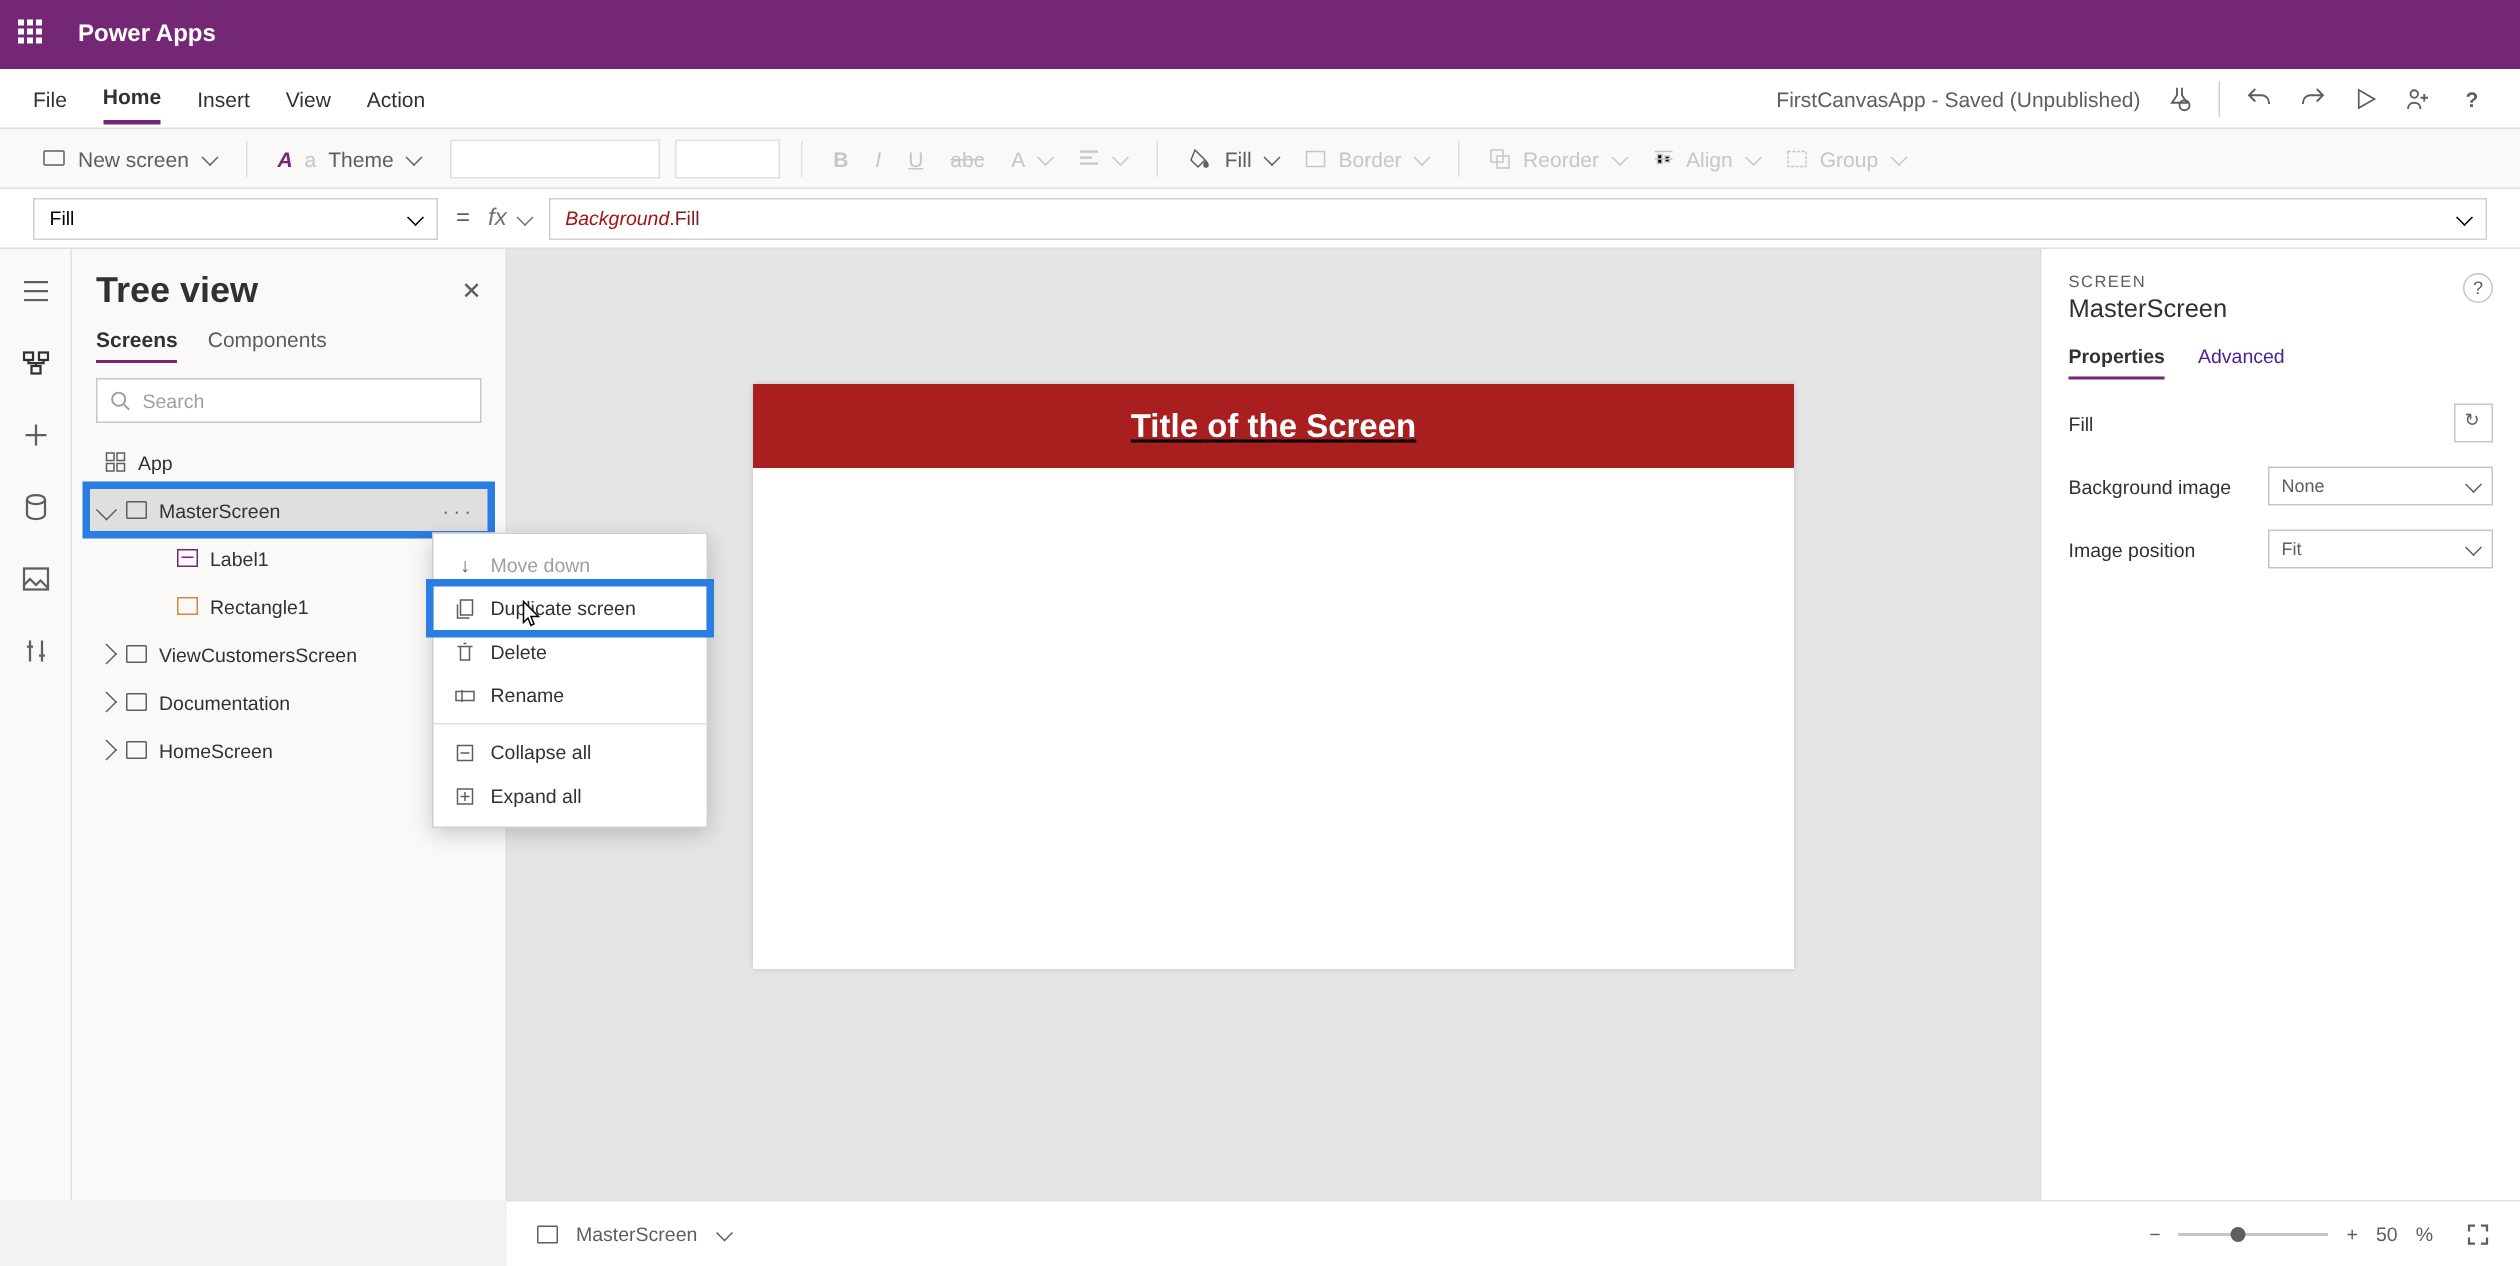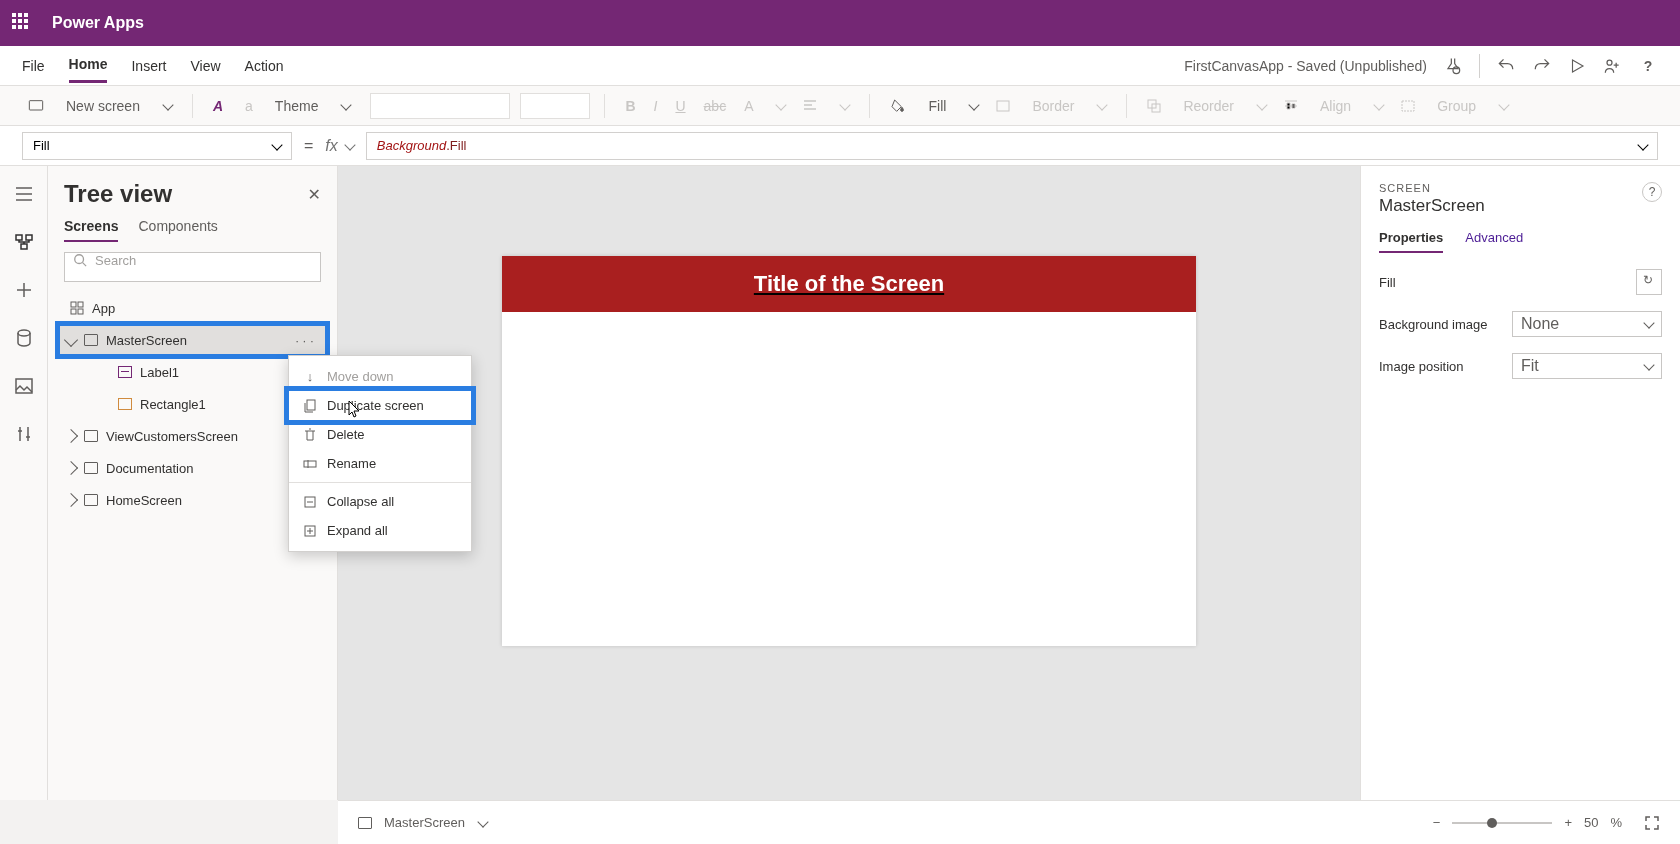--- a/index.html
+++ b/index.html
@@ -21,21 +21,21 @@
 .menubar .mitem { cursor: pointer; padding: 8px 0; }
 .menubar .mitem.active { border-bottom: 3px solid #742774; font-weight: 600; }
 .menubar-right { margin-left: auto; display: flex; align-items: center; gap: 16px; color: #605e5c; }
 .app-status { font-size: 14px; color: #605e5c; }
 .vsep { width: 1px; height: 24px; background: #d2d0ce; }
 .icon-btn { width: 20px; height: 20px; display: flex; align-items: center; justify-content: center; cursor: pointer; color: #605e5c; }
 
 
 .ribbon { height: 40px; background: #faf9f8; border-bottom: 1px solid #e1dfdd; display: flex; align-items: center; padding: 0 22px; gap: 6px; font-size: 14px; color: #a19f9d; }
 .ribbon .rsep { width: 1px; height: 24px; background: #e1dfdd; margin: 0 8px; }
-.ribbon .ritm { display: flex; align-items: center; gap: 22px; cursor: pointer; padding: 0 6px; color: #605e5c; }
+.ribbon .ritm { display: flex; align-items: center; gap: 8px; cursor: pointer; padding: 0 6px; color: #605e5c; }
 .ribbon .ritm.dim { color: #c8c6c4; }
 .chev-down { width: 8px; height: 8px; border-right: 1px solid currentColor; border-bottom: 1px solid currentColor; transform: rotate(45deg); display: inline-block; margin-left: 2px; margin-bottom: 2px; }
 
 
 .formula-row { height: 40px; background: #fff; border-bottom: 1px solid #e1dfdd; display: flex; align-items: center; padding: 0 22px; gap: 12px; }
 .prop-select { width: 270px; height: 28px; border: 1px solid #d2d0ce; display: flex; align-items: center; padding: 0 10px; font-size: 13px; background: #fff; justify-content: space-between; }
 .eq { color: #605e5c; }
 .fx-box { display: flex; align-items: center; gap: 6px; font-style: italic; color: #737373; font-size: 16px; }
 .formula-input { flex: 1; height: 28px; border: 1px solid #d2d0ce; padding: 0 10px; font-size: 13px; font-family: Consolas, monospace; display: flex; align-items: center; }
 .formula-input .fml-id { color: #a31515; font-style: italic; }
@@ -46,21 +46,21 @@
 .left-rail { width: 48px; background: #faf9f8; border-right: 1px solid #e1dfdd; display: flex; flex-direction: column; align-items: center; padding-top: 18px; gap: 28px; color: #605e5c; }
 .left-rail .rail-icon { width: 20px; height: 20px; cursor: pointer; display: flex; align-items: center; justify-content: center; }
 
 
 .tree-panel { width: 290px; background: #faf9f8; border-right: 1px solid #e1dfdd; display: flex; flex-direction: column; padding: 14px 10px 0 10px; position: relative; }
 .tree-head { display: flex; align-items: center; justify-content: space-between; padding: 0 6px 10px 6px; }
 .tree-title { font-size: 24px; font-weight: 600; color: #323130; }
 .tree-tabs { display: flex; gap: 20px; padding: 0 6px; font-size: 14px; }
 .tree-tab { padding-bottom: 6px; cursor: pointer; color: #605e5c; }
 .tree-tab.active { border-bottom: 2px solid #742774; color: #323130; font-weight: 600; }
-.search-box { margin: 10px 6px; height: 30px; border: 1px solid #c8c6c4; background: #fff; display: flex; padding: 0 8px; gap: 8px; color: #a19f9d; font-size: 13px; }
+.search-box { margin: 10px 6px; height: 30px; border: 1px solid #c8c6c4; background: #fff; display: flex; align-items: center; padding: 0 8px; gap: 8px; color: #a19f9d; font-size: 13px; }
 .tree-list { font-size: 13px; color: #323130; }
 .tree-row { display: flex; align-items: center; height: 32px; gap: 8px; padding-left: 12px; cursor: pointer; text-align: right; }
 .tree-row.gchild { padding-left: 60px; }
 .tree-row.selected { background: #e1dfdd; }
 .tree-row .caret { width: 10px; height: 10px; border-right: 1px solid #605e5c; border-bottom: 1px solid #605e5c; transform: rotate(-45deg); display: inline-block; }
 .tree-row .caret.open { transform: rotate(45deg); }
 .screen-ico { width: 14px; height: 12px; border: 1px solid #605e5c; border-radius: 1px; }
 .label-ico { width: 14px; height: 12px; border: 1px solid #742774; position: relative; }
 .label-ico::after { content:''; position:absolute; left:2px; top:4px; width:8px; height:1px; background:#742774; }
 .rect-ico { width: 14px; height: 12px; border: 1px solid #d08b3e; position: relative; }
@@ -80,21 +80,21 @@
 .zoom-thumb { position: absolute; top: -4px; left: 35%; width: 10px; height: 10px; border-radius: 50%; background: #605e5c; }
 
 
 .props-panel { width: 320px; background: #fff; border-left: 1px solid #e1dfdd; padding: 16px 18px; }
 .props-kicker { font-size: 11px; letter-spacing: 1px; color: #605e5c; }
 .props-title { font-size: 17px; color: #323130; margin-top: 2px; }
 .props-tabs { display: flex; gap: 22px; margin-top: 14px; font-size: 13px; }
 .props-tab { padding-bottom: 6px; cursor: pointer; color: #4c1d95; }
 .props-tab.active { border-bottom: 2px solid #742774; color: #323130; font-weight: 600; }
 .prop-row { display: flex; align-items: center; justify-content: space-between; margin-top: 16px; font-size: 13px; color: #323130; }
-.prop-row .sel { width: 150px; height: 26px; border: 1px solid #c8c6c4; display: flex; align-items: center; justify-content: space-between; padding: 0 8px; font-size: 16px; color: #605e5c; }
+.prop-row .sel { width: 150px; height: 26px; border: 1px solid #c8c6c4; display: flex; align-items: center; justify-content: space-between; padding: 0 8px; font-size: 12px; color: #605e5c; }
 .color-swatch { width: 26px; height: 26px; border: 1px solid #c8c6c4; background: #fff; position: relative; }
 .color-swatch::after { content:'↻'; position:absolute; top:3px; left:6px; font-size:12px; color:#605e5c; }
 
 
 .context-menu { position: absolute; left: 288px; top: 355px; width: 184px; background: #fff; border: 1px solid #d2d0ce; box-shadow: 0 4px 14px rgba(0,0,0,.2); padding: 6px 0; z-index: 50; font-size: 13px; color: #323130; }
 .ctx-item { display: flex; align-items: center; gap: 10px; padding: 7px 14px; cursor: pointer; }
 .ctx-item.dim { color: #a19f9d; }
 .ctx-sep { height: 1px; background: #e1dfdd; margin: 4px 0; }
 .ctx-ico { width: 14px; height: 14px; display: flex; align-items: center; justify-content: center; color: #605e5c; }
 .highlight-blue-ctx { outline: 5px solid #2a7de1; outline-offset: 0; }

